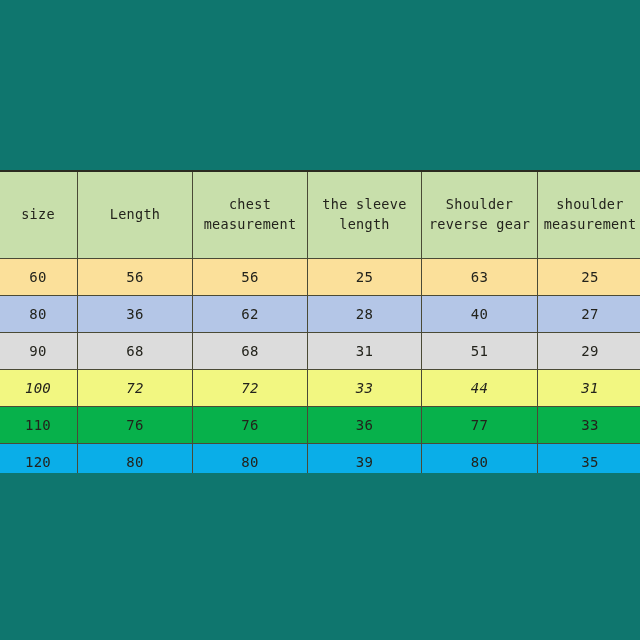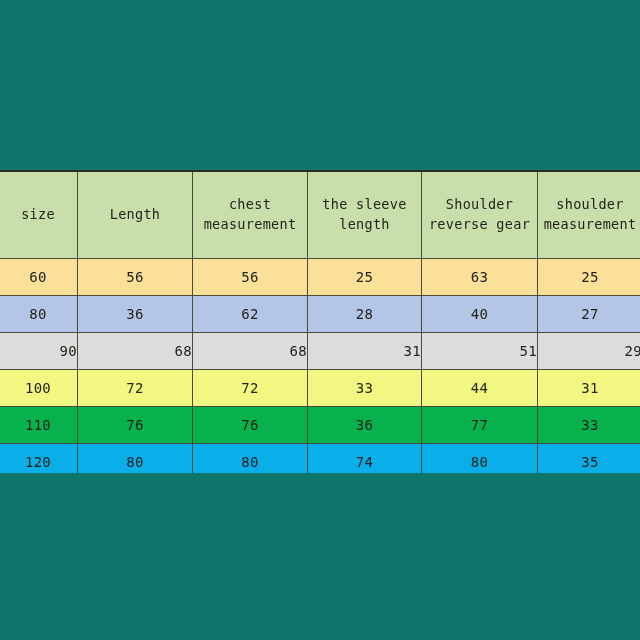--- a/index.html
+++ b/index.html
@@ -75,22 +75,22 @@
   }
 
   tr.data-row td {
     height: 36px;
     font-size: 14px;
   }
 
   
   tr.row-tan    td { background: #fbe09a; }
   tr.row-blue   td { background: #b4c6e7; }
-  tr.row-grey   td { background: #dcdcdc; text-align: right; }
-  tr.row-yellow td { background: #f2f781; }
+  tr.row-grey   td { background: #dcdcdc; }
+  tr.row-yellow td { background: #f2f781; font-style: italic; }
   tr.row-green  td { background: #07b14b; }
   tr.row-cyan   td { background: #0aaee8; text-align: center; }
 </style>
 </head>
 <body>
 
 <div id="chart-viewport">
 
   <div id="size-table-clip">
     <table class="size-table">
@@ -168,21 +168,21 @@
           <td>76</td>
           <td>76</td>
           <td>36</td>
           <td>77</td>
           <td>33</td>
         </tr>
         <tr class="data-row row-cyan">
           <td>120</td>
           <td>80</td>
           <td>80</td>
-          <td>74</td>
+          <td>39</td>
           <td>80</td>
           <td>35</td>
         </tr>
       </tbody>
     </table>
   </div>
 
 </div>
 
 </body></html>

